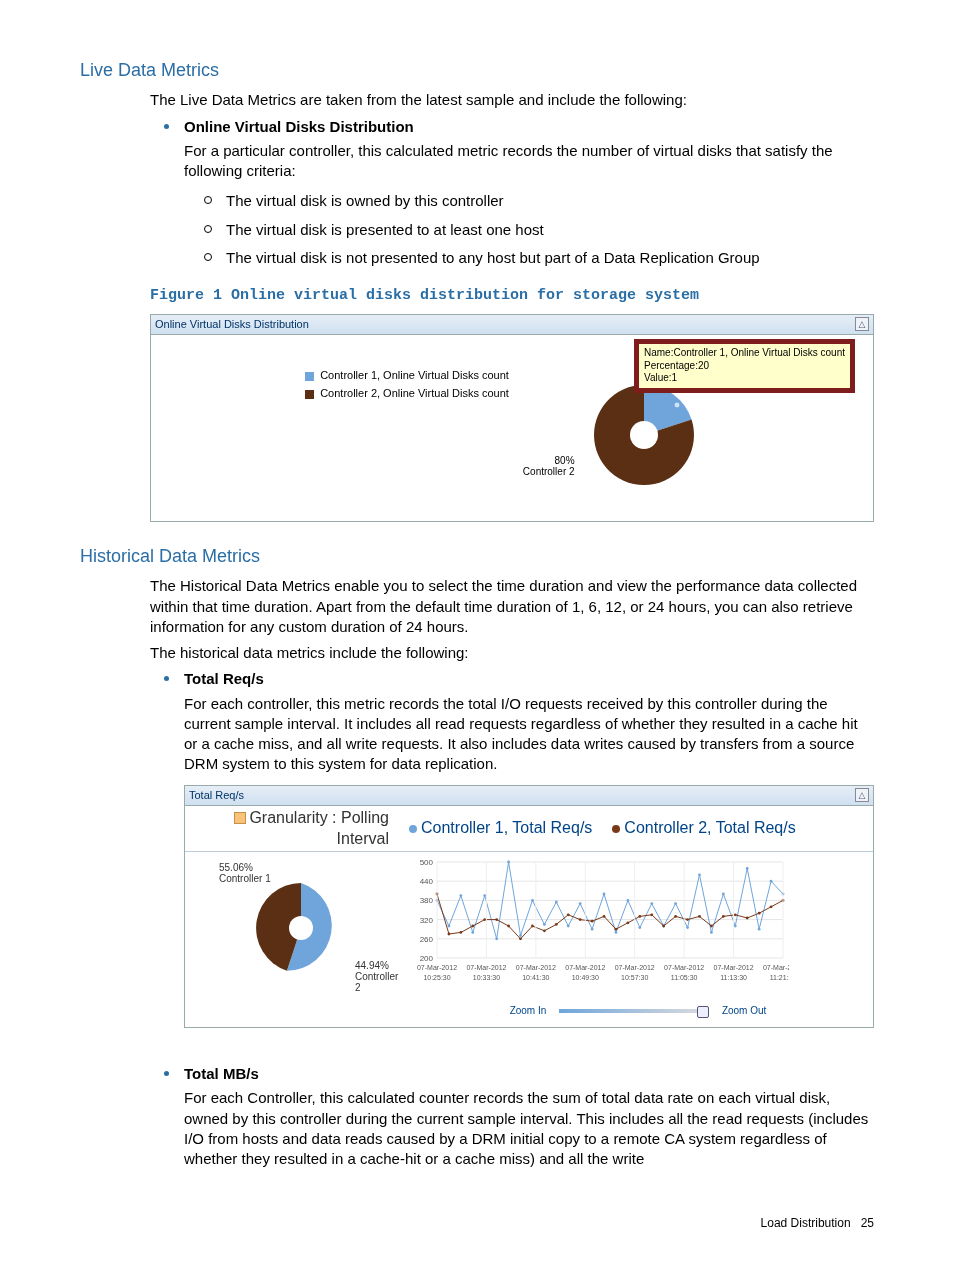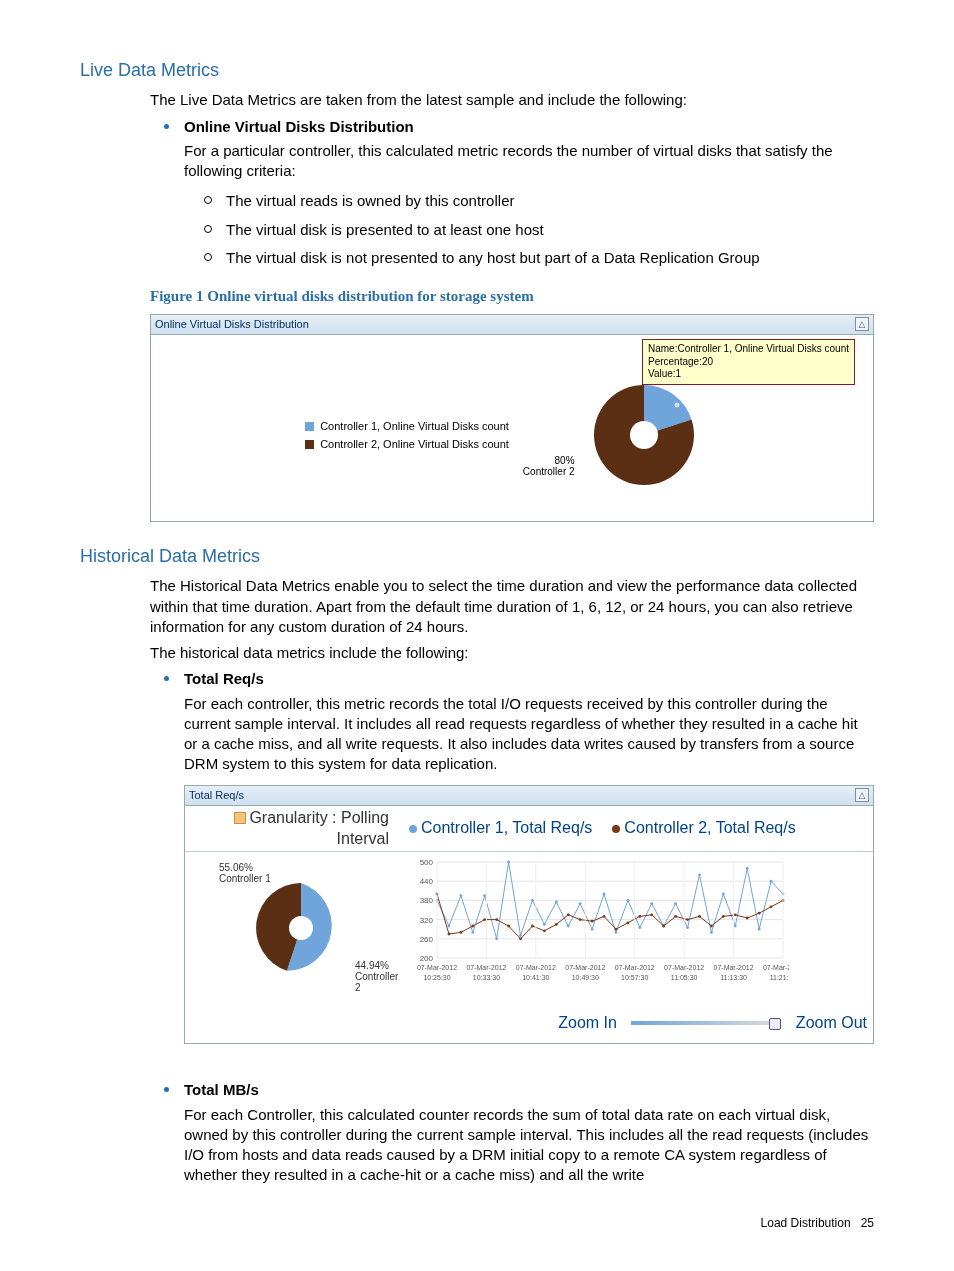--- a/index.html
+++ b/index.html
@@ -1,69 +1,69 @@
 <!DOCTYPE html>
 <html><head>
 <meta charset="utf-8">
 <style>
   html,body{margin:0;padding:0;background:#fff;font-family:Arial,Helvetica,sans-serif;color:#000;font-size:15px;line-height:1.35}
   .page{width:954px;min-height:1271px;padding:58px 80px 40px 80px;box-sizing:border-box;position:relative}
   .h2{color:#2a6ea6;font-size:18px;font-weight:400;margin:0 0 8px 0;font-family:"Trebuchet MS",Arial,sans-serif}
-  .h3{color:#2a6ea6;font-size:15px;font-weight:700;margin:18px 0 4px 0;font-family:Liberation Serif, serif}
+  .h3{color:#2a6ea6;font-size:15px;font-weight:700;margin:18px 0 4px 0;font-family:Liberation Mono, monospace}
   .body-indent{margin-left:70px}
   .para{margin:0 0 6px 0}
   ul.blue{list-style:none;padding:0;margin:6px 0 0 0}
   ul.blue>li{position:relative;padding-left:34px;margin:6px 0}
   ul.blue>li:before{content:"";position:absolute;left:14px;top:7px;width:5px;height:5px;border-radius:50%;background:#2a6ea6}
   ul.circ{list-style:none;padding:0;margin:10px 0 0 14px}
   ul.circ>li{position:relative;padding-left:28px;margin:8px 0}
   ul.circ>li:before{content:"";position:absolute;left:6px;top:5px;width:6px;height:6px;border:1px solid #000;border-radius:50%}
   .b{font-weight:700}
   .figbox{border:1px solid #9aa;background:#fff;margin:8px 0 22px 0}
   .figtitle{font-size:11px;color:#003366;background:linear-gradient(#e6eef7,#cfe0f0);border-bottom:1px solid #9aa;padding:2px 4px;position:relative}
   .figtitle .collapse-ic{position:absolute;right:4px;top:2px;width:12px;height:12px;border:1px solid #889;background:#eef3f8;font-size:9px;line-height:12px;text-align:center;color:#557}
   .fig-body{padding:30px 16px 16px 16px;position:relative}
-  .pie-wrap{display:flex;align-items:center;justify-content:center;gap:40px}
+  .pie-wrap{display:flex;align-items:flex-start;justify-content:center;gap:40px}
   .legend{font-size:11px}
   .legend .row{margin:3px 0}
   .swatch{display:inline-block;width:9px;height:9px;margin-right:6px;vertical-align:middle}
   .sw-blue{background:#6fa5db}
   .sw-brown{background:#5b2f14}
   .pie-slice-label{position:absolute;font-size:10px;line-height:1.1}
-  .tooltip{position:absolute;background:#ffffcc;border:1px solid #7f1d1d;font-size:10px;padding:3px 5px;line-height:1.25}
+  .tooltip{position:absolute;background:#ffffcc;border:5px solid #7f1d1d;font-size:10px;padding:3px 5px;line-height:1.25}
   .note{font-size:10px;text-align:center;margin-top:28px}
   .note b{font-weight:700}
   .fig2-body{display:flex;padding:4px 6px 10px 6px;gap:18px;position:relative}
   .fig2-top{font-size:16px;color:#004488;padding:1px 4px;display:flex;gap:20px;align-items:center;border-bottom:1px solid #bcd}
   .fig2-top .gran{margin-left:auto;color:#333}
   .gran .ic{display:inline-block;width:10px;height:10px;background:#f7c27c;border:1px solid #c89040;vertical-align:middle;margin-right:3px}
   .dot{display:inline-block;width:8px;height:8px;border-radius:50%;margin-right:4px;vertical-align:middle}
   .d-blue{background:#6fa5db}.d-brown{background:#7a3a1a}
   .linechart{flex:1;font-size:9px;color:#555;position:relative}
   .linechart svg{display:block}
-  .zoom-row{text-align:right;font-size:16px;color:#004488;margin-top:16px}
+  .zoom-row{text-align:center;font-size:10px;color:#004488;margin-top:8px}
   .zoom-track{display:inline-block;vertical-align:middle;width:150px;height:4px;background:linear-gradient(90deg,#6fa5db,#ddd);position:relative;margin:0 10px}
   .zoom-thumb{position:absolute;right:0;top:-3px;width:10px;height:10px;border:1px solid #557;background:#eef;border-radius:2px}
   .footer{position:absolute;bottom:40px;right:80px;font-size:12px}
   svg text{font-family:Arial,Helvetica,sans-serif}
 </style>
 </head>
 <body>
 
 <div class="page">
 
   <div class="h2">Live Data Metrics</div>
   <div class="body-indent">
     <p class="para">The Live Data Metrics are taken from the latest sample and include the following:</p>
     <ul class="blue">
       <li>
         <div class="b">Online Virtual Disks Distribution</div>
         <p class="para" style="margin-top:4px">For a particular controller, this calculated metric records the number of virtual disks that satisfy the following criteria:</p>
         <ul class="circ">
-          <li>The virtual reads is owned by this controller</li>
+          <li>The virtual disk is owned by this controller</li>
           <li>The virtual disk is presented to at least one host</li>
           <li>The virtual disk is not presented to any host but part of a Data Replication Group</li>
         </ul>
       </li>
     </ul>
 
     <div class="h3">Figure 1 Online virtual disks distribution for storage system</div>
 
     <div class="figbox">
       <div class="figtitle">

